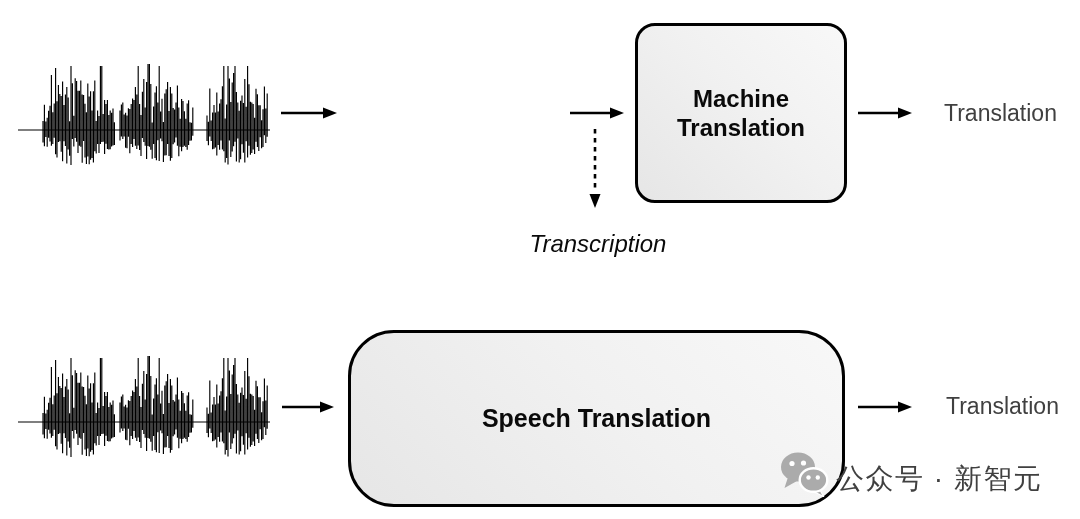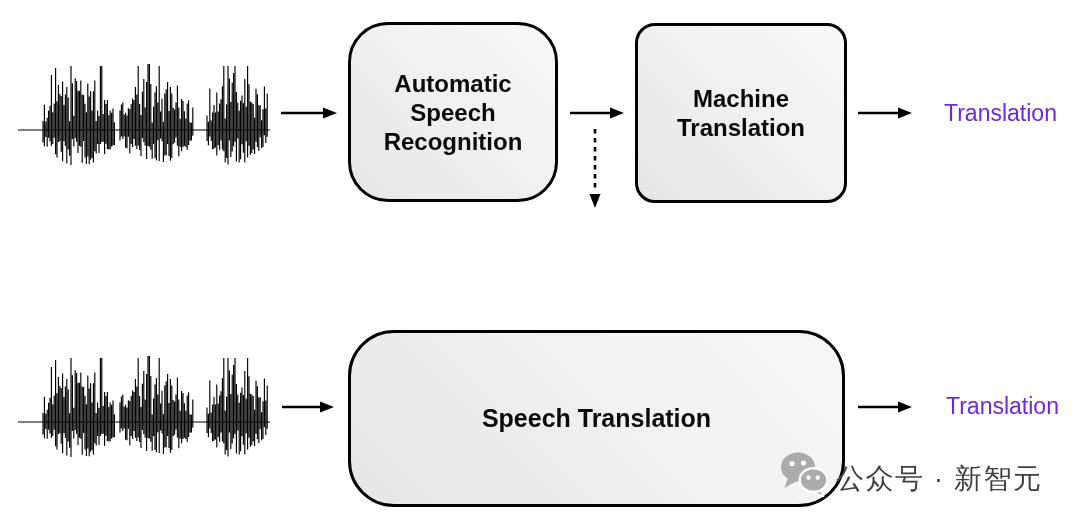--- a/index.html
+++ b/index.html
@@ -16,21 +16,21 @@
   }
   .box-asr{left:348px;top:22px;width:210px;height:180px;border-radius:40px;}
   .box-mt{left:635px;top:23px;width:212px;height:180px;border-radius:20px;}
   .box-st{left:348px;top:330px;width:497px;height:177px;border-radius:46px;}
   .box-label{
     font-weight:700;font-size:24px;line-height:29px;color:#0a0a0a;
     text-align:center;width:150px;
   }
   .box-label-wide{width:420px;font-size:25px;}
   .flow-label{
-    position:absolute;font-size:23px;color:#6d28d9;white-space:nowrap;
+    position:absolute;font-size:23px;color:#404040;white-space:nowrap;
   }
   .transcription{
     position:absolute;left:498px;top:230px;width:200px;text-align:center;
     font-size:24px;font-style:italic;color:#0a0a0a;
   }
   .wave{position:absolute;}
   .arrow{position:absolute;}
   .watermark-text{
     position:absolute;left:836px;top:460px;font-size:28px;color:#404040;
     letter-spacing:1.5px;white-space:nowrap;
@@ -44,34 +44,32 @@
 
   <svg class="wave js-wave" style="left:18px;top:58px;" width="252" height="115" viewBox="0 0 252 115">
       <path d="M25.0 63.1V84.6M26.4 46.8V88.3M27.8 63.5V79.1M29.2 59.8V88.8M30.6 52.8V79.7M32.0 47.8V83.4M33.4 17.1V87.7M34.8 54.3V86.1M36.2 45.6V79.7M37.6 10.0V96.2M39.0 43.3V99.4M40.4 27.1V84.0M41.8 35.9V83.2M43.2 38.0V93.7M44.6 23.6V103.2M46.0 46.9V83.3M47.4 36.6V87.9M48.8 29.0V105.4M50.2 39.5V91.4M51.6 63.2V97.7M53.0 8.0V107.1M54.4 25.2V80.9M55.8 57.8V88.4M57.2 20.3V79.9M58.6 22.9V83.8M60.0 32.7V95.1M61.4 32.8V87.8M62.8 22.6V88.8M64.2 36.4V104.7M65.6 37.1V82.9M67.0 45.7V99.5M68.4 54.2V106.1M69.8 25.6V98.5M71.2 38.5V106.2M72.6 33.2V101.8M74.0 52.5V99.9M75.4 33.3V104.5M76.8 22.6V93.3M78.2 63.0V95.6M79.6 52.6V86.1M81.0 57.9V94.9M82.4 8.0V86.0M83.8 8.0V84.0M85.2 55.9V83.7M86.6 41.9V96.0M88.0 46.1V85.8M89.4 42.1V91.0M90.8 57.1V91.4M92.2 52.6V91.3M93.6 54.8V88.6M95.0 50.6V87.4M96.4 64.3V87.1M102.0 52.5V82.5M103.4 46.5V78.4M104.8 44.5V80.9M106.2 56.5V78.6M107.6 54.7V89.8M109.0 57.4V90.2M110.4 50.3V78.8M111.8 50.9V95.2M113.2 45.9V86.0M114.6 40.5V89.1M116.0 41.9V81.0M117.4 29.0V87.8M118.8 36.6V91.1M120.2 8.0V87.4M121.6 46.1V91.9M123.0 57.0V98.1M124.4 33.8V80.0M125.8 20.9V84.0M127.2 49.4V87.8M128.6 23.9V101.1M130.0 6.0V87.9M131.4 6.0V88.7M132.8 26.0V91.8M134.2 64.4V100.7M135.6 48.6V85.9M137.0 34.6V100.0M138.4 28.3V102.2M139.8 44.4V82.3M141.2 8.0V103.1M142.6 53.5V80.4M144.0 40.8V83.2M145.4 64.0V104.0M146.8 35.4V97.4M148.2 31.3V97.2M149.6 24.0V85.9M151.0 53.1V98.0M152.4 29.0V102.7M153.8 35.4V100.1M155.2 49.9V86.3M156.6 51.5V84.5M158.0 44.5V79.6M159.4 27.4V87.7M160.8 49.6V98.3M162.2 60.8V88.7M163.6 41.1V93.3M165.0 42.9V89.1M166.4 53.2V87.7M167.8 60.8V89.0M169.2 45.5V91.8M170.6 42.3V87.1M172.0 64.2V82.7M173.4 64.7V82.6M174.8 49.4V77.8M189.0 57.6V82.9M190.4 63.8V87.2M191.8 30.4V78.6M193.2 62.4V83.1M194.6 54.6V91.2M196.0 47.0V90.7M197.4 54.6V89.6M198.8 34.5V97.6M200.2 53.5V87.0M201.6 45.6V91.7M203.0 41.3V82.5M204.4 28.3V91.6M205.8 8.0V93.3M207.2 60.4V104.5M208.6 46.5V99.9M210.0 8.0V106.4M211.4 20.4V82.6M212.8 44.1V98.9M214.2 24.6V93.4M215.6 15.0V88.2M217.0 8.0V83.8M218.4 34.1V103.6M219.8 44.4V80.4M221.2 52.8V104.4M222.6 42.8V101.2M224.0 37.6V86.2M225.4 45.1V94.7M226.8 20.9V104.5M228.2 48.7V83.3M229.6 8.0V99.4M231.0 26.3V87.7M232.4 43.8V96.7M233.8 44.6V94.9M235.2 46.0V91.4M236.6 59.7V96.0M238.0 30.8V83.7M239.4 36.3V89.1M240.8 47.3V93.0M242.2 47.2V79.2M243.6 62.2V90.2M245.0 51.3V88.9M246.4 28.4V77.2M247.8 50.6V85.1M249.2 35.6V78.7M0 72H252" stroke="#000" stroke-width="1.15" fill="none"></path>
     </svg>
 
   <svg class="arrow js-arrow" style="left:281px;top:106px;" width="56" height="14" viewBox="0 0 56 14">
       <line x1="0" y1="7" x2="44" y2="7" stroke="#000" stroke-width="2.7"></line>
       <polygon points="42,1.5 56,7 42,12.5" fill="#000"></polygon>
     </svg>
 
-  <div class="box box-asr">
-    <div class="box-label">Automatic Speech Recognition</div>
-  </div>
 
   <svg class="arrow js-arrow" style="left:570px;top:106px;" width="54" height="14" viewBox="0 0 54 14">
       <line x1="0" y1="7" x2="42" y2="7" stroke="#000" stroke-width="2.7"></line>
       <polygon points="40,1.5 54,7 40,12.5" fill="#000"></polygon>
     </svg>
 
   <svg class="arrow" style="left:587px;top:126px;" width="16" height="84" viewBox="0 0 16 84">
     <line x1="8" y1="3" x2="8" y2="66" stroke="#000" stroke-width="2.6" stroke-dasharray="4.5 4.5"></line>
     <polygon points="8,82 2.5,68 13.5,68" fill="#000"></polygon>
   </svg>
 
+  <div class="transcription">Transcription</div>
 
   <div class="box box-mt">
     <div class="box-label">Machine Translation</div>
   </div>
 
   <svg class="arrow js-arrow" style="left:858px;top:106px;" width="54" height="14" viewBox="0 0 54 14">
       <line x1="0" y1="7" x2="42" y2="7" stroke="#000" stroke-width="2.7"></line>
       <polygon points="40,1.5 54,7 40,12.5" fill="#000"></polygon>
     </svg>
 

